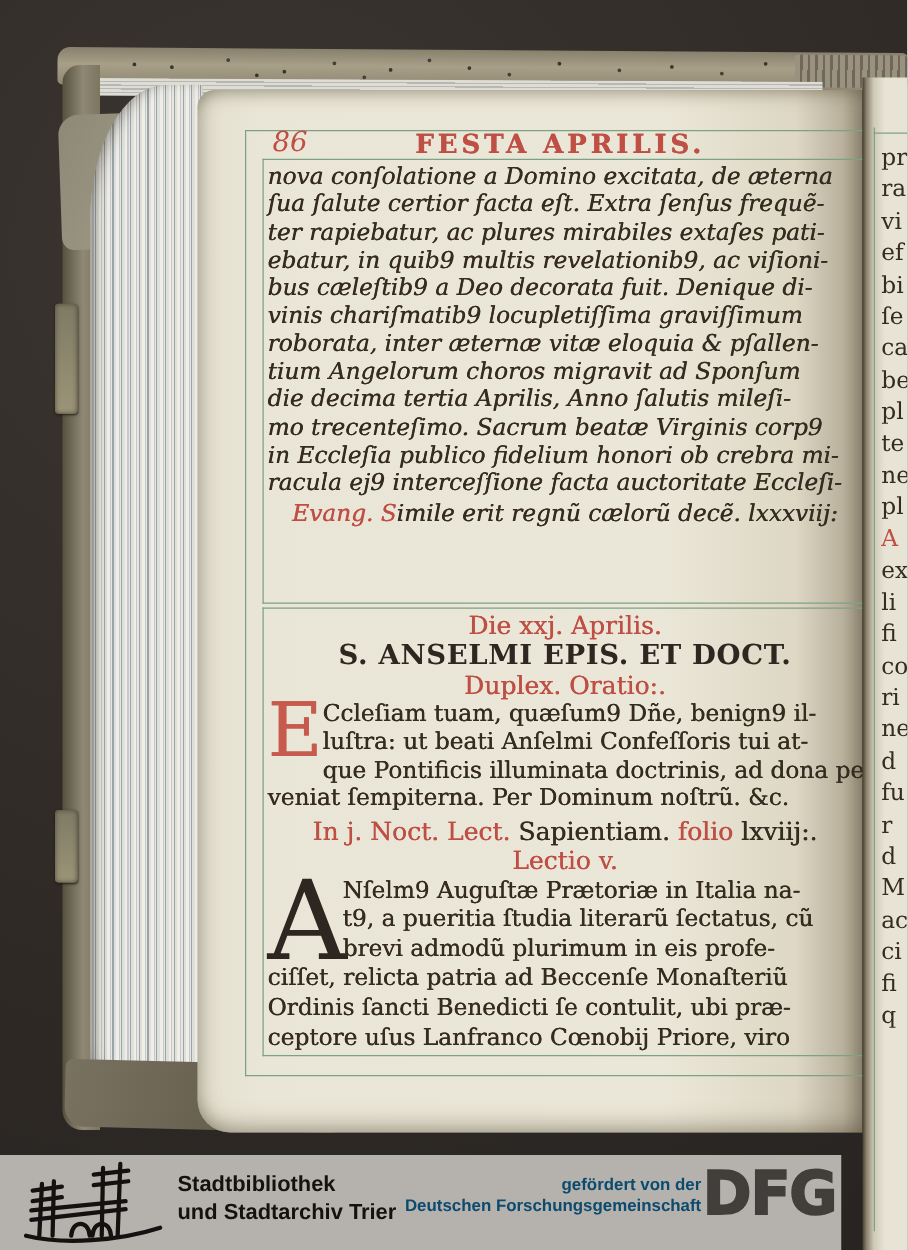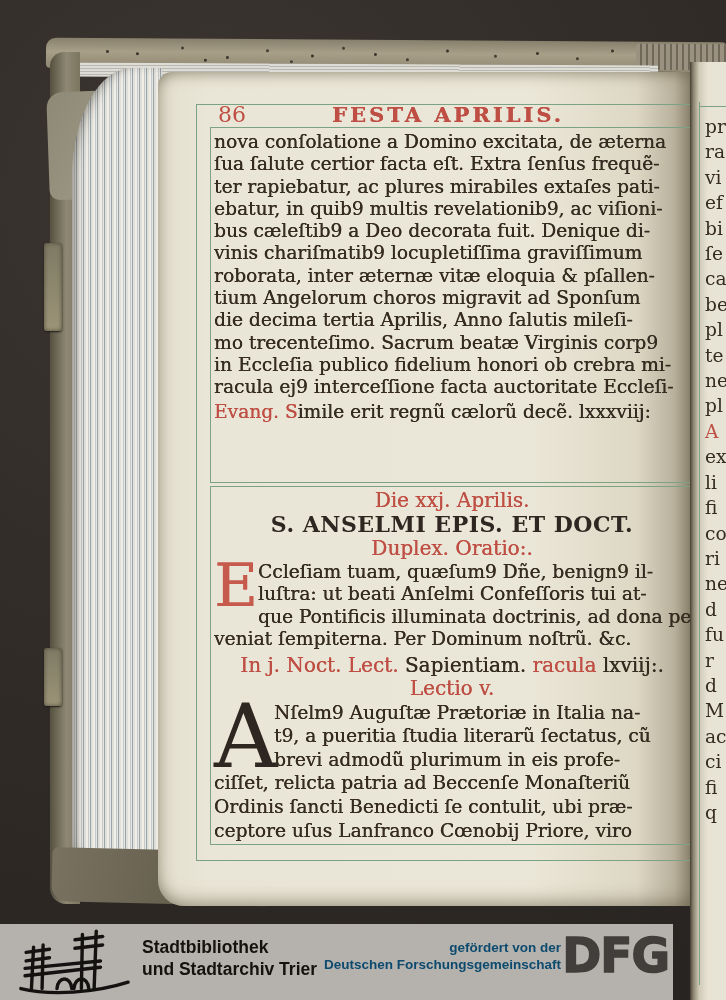--- a/index.html
+++ b/index.html
@@ -47,26 +47,26 @@
             border-radius:14px 0 0 26px;
             box-shadow:inset 0 12px 14px -10px rgba(95,85,62,.55), inset 0 -16px 18px -12px rgba(95,85,62,.55), inset 14px 0 16px -12px rgba(95,85,62,.4);}
   .frame{border:0 solid #7ca286;}
   .outer-frame{left:38px;top:32px;right:-2px;height:755px;border-left-width:1px;border-top-width:1px;border-bottom-width:1px;}
   .inner-box1{left:52px;top:55px;right:-2px;height:354px;border-left-width:1px;border-top-width:1px;border-bottom-width:1px;}
   .inner-box2{left:52px;top:414px;right:-2px;height:357px;border-left-width:1px;border-top-width:1px;border-bottom-width:1px;}
 
   .red{color:#bf4f44;}
   .ink{color:#352b20;}
   .header-row{left:52px;top:30px;width:476px;height:24px;}
-  .pagenum{position:absolute;left:8px;top:0;font-size:22px;color:#bf4f44;}
+  .pagenum{position:absolute;left:8px;top:0;font-size:22px;color:#bf4f44;font-style:italic;}
   .running-head{text-align:center;font-size:21px;letter-spacing:3px;color:#bf4f44;font-weight:600;text-shadow:.3px 0 0 currentColor;}
 
-  .textcol{left:56px;top:59px;width:476px;font-size:18.6px;line-height:22.3px;color:#352b20;}
+  .textcol{left:56px;top:59px;width:476px;font-size:18.6px;line-height:22.3px;color:#352b20;font-style:italic;}
   .line{white-space:nowrap;text-shadow:.3px 0 0 currentColor;}
-  .evang{margin-top:2px;}
+  .evang{margin-top:2px;text-align:center;}
 
   .sec2{left:56px;top:417px;width:476px;color:#352b20;}
   .c{text-align:center;}
   .h-red{font-size:20px;color:#bf4f44;line-height:22px;text-shadow:.3px 0 0 currentColor;}
   .sec2-title{font-size:22px;line-height:26px;font-weight:bold;letter-spacing:.5px;color:#2e2620;}
   .par{font-size:18.6px;line-height:22.4px;margin-top:2px;}
   .dropcap-e{float:left;width:44px;height:45px;font-size:60px;line-height:48px;color:#c65a4d;text-shadow:.4px 0 0 currentColor;}
   .dropcap-a{float:left;width:60px;height:67px;font-size:88px;line-height:72px;color:#2e2620;}
   .lectio-par{line-height:23.6px;}
   .rubric{font-size:20px;line-height:23px;margin-top:3px;text-shadow:.3px 0 0 currentColor;}
@@ -139,21 +139,21 @@
 
       <div class="par clearfix">
         <div class="dropcap-e">E</div>
         <div class="line">Ccleſiam tuam, quæſum9 Dñe, benign9 il-</div>
         <div class="line">luſtra: ut beati Anſelmi Confeſſoris tui at-</div>
         <div class="line">que Pontificis illuminata doctrinis, ad dona per-</div>
         <div class="line">veniat ſempiterna. Per Dominum noſtrũ. &amp;c.</div>
       </div>
 
       <div class="c rubric">
-        <span class="red">In j. Noct. Lect. </span><span class="ink">Sapientiam. </span><span class="red">racula </span><span class="ink">lxviij:.</span>
+        <span class="red">In j. Noct. Lect. </span><span class="ink">Sapientiam. </span><span class="red">folio </span><span class="ink">lxviij:.</span>
       </div>
       <div class="c h-red">Lectio v.</div>
 
       <div class="par lectio-par clearfix">
         <div class="dropcap-a">A</div>
         <div class="line">Nſelm9 Auguſtæ Prætoriæ in Italia na-</div>
         <div class="line">t9, a pueritia ſtudia literarũ ſectatus, cũ</div>
         <div class="line">brevi admodũ plurimum in eis profe-</div>
         <div class="line">ciſſet, relicta patria ad Beccenſe Monaſteriũ</div>
         <div class="line">Ordinis ſancti Benedicti ſe contulit, ubi præ-</div>

